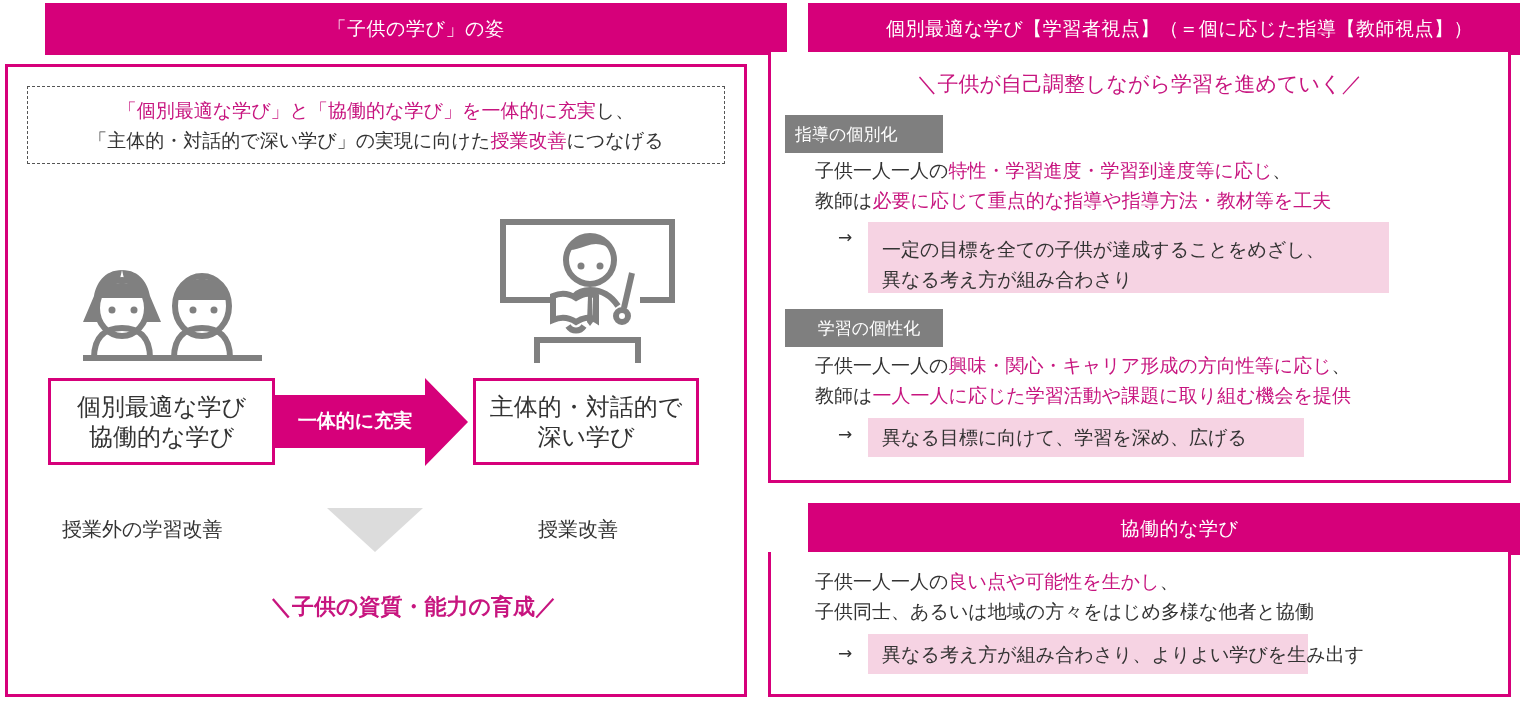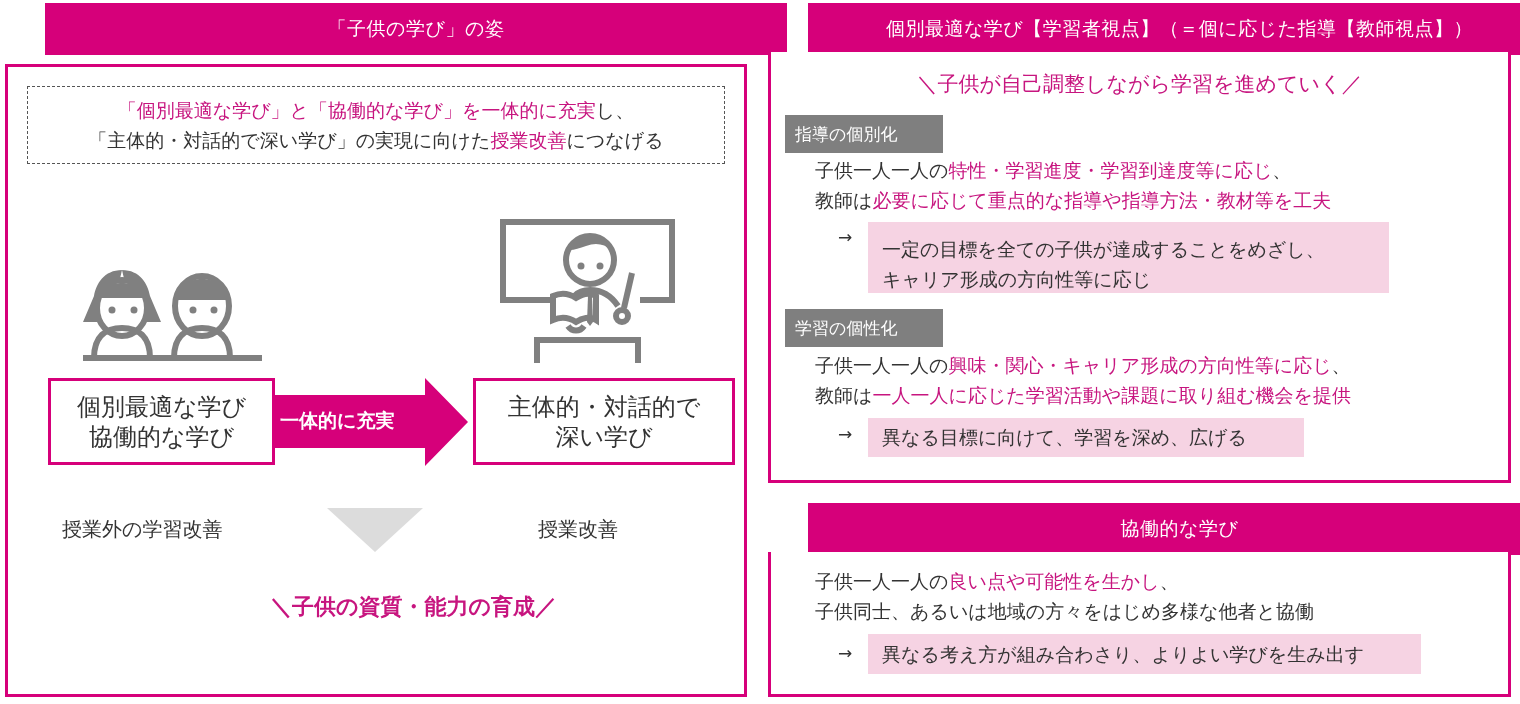--- a/index.html
+++ b/index.html
@@ -85,23 +85,23 @@
 <div class="abs lbox" style="left:48px; top:378px; width:227px; height:87px;">
   <div>
     <div>個別最適な学び</div>
     <div>協働的な学び</div>
   </div>
 </div>
 
 <svg class="abs" style="left:275px; top:378px;" width="195" height="88" viewBox="0 0 195 88">
   <polygon points="0,17 150,17 150,0 193,44 150,88 150,70 0,70" fill="#d6007a"></polygon>
 </svg>
-<div class="abs" style="left:280px; top:408px; width:150px; color:#fff; font-size:19px; font-weight:bold;">一体的に充実</div>
+<div class="abs" style="left:280px; top:408px; width:150px; text-align:center; color:#fff; font-size:19px; font-weight:bold;">一体的に充実</div>
 
-<div class="abs lbox" style="left:473px; top:378px; width:262px; height:87px;">
+<div class="abs lbox" style="left:473px; top:378px; width:226px; height:87px;">
   <div>
     <div>主体的・対話的で</div>
     <div>深い学び</div>
   </div>
 </div>
 
 <div class="abs plain" style="left:62px; top:516px;">授業外の学習改善</div>
 
 <svg class="abs" style="left:327px; top:508px;" width="96" height="44" viewBox="0 0 96 44">
   <polygon points="0,0 96,0 48,44" fill="#dcdcdc"></polygon>
@@ -121,24 +121,24 @@
 <div class="abs badge" style="left:785px; top:115px; width:158px; height:38px;">
   <span>指導の個別化</span>
 </div>
 <div class="abs body-text" style="left:815px; top:155px;">
   <div class="line"><span>子供一人一人の</span><span class="mag">特性・学習進度・学習到達度等に応じ</span><span>、</span></div>
   <div class="line"><span>教師は</span><span class="mag">必要に応じて重点的な指導や指導方法・教材等を工夫</span></div>
 </div>
 <div class="abs arrow-mark" style="left:838px; top:227px;">→</div>
 <div class="abs pink" style="left:868px; top:222px; width:521px; height:71px; padding-top:12px;">
   <div class="line">一定の目標を全ての子供が達成することをめざし、</div>
-  <div class="line">キャリア形成の方向性等に応じ</div>
+  <div class="line">異なる考え方が組み合わさり</div>
 </div>
 
-<div class="abs badge" style="left:785px; top:309px; width:158px; height:38px;">
+<div class="abs badge" style="left:785px; top:309px; width:158px; height:38px;justify-content:center;">
   <span>学習の個性化</span>
 </div>
 <div class="abs body-text" style="left:815px; top:350px;">
   <div class="line"><span>子供一人一人の</span><span class="mag">興味・関心・キャリア形成の方向性等に応じ</span><span>、</span></div>
   <div class="line"><span>教師は</span><span class="mag">一人一人に応じた学習活動や課題に取り組む機会を提供</span></div>
 </div>
 <div class="abs arrow-mark" style="left:838px; top:424px;">→</div>
 <div class="abs pink" style="left:868px; top:418px; width:436px; height:39px; padding-top:4px;">
   <div class="line">異なる目標に向けて、学習を深め、広げる</div>
 </div>
@@ -146,15 +146,15 @@
 <div class="abs hdr" style="left:768px; top:503px; width:743px; height:52px;">
   <span>協働的な学び</span>
 </div>
 <div class="abs frame" style="left:768px; top:552px; width:743px; height:145px; border-top:none;"></div>
 
 <div class="abs body-text" style="left:815px; top:566px;">
   <div class="line"><span>子供一人一人の</span><span class="mag">良い点や可能性を生かし</span><span>、</span></div>
   <div class="line"><span>子供同士、あるいは地域の方々をはじめ多様な他者と協働</span></div>
 </div>
 <div class="abs arrow-mark" style="left:838px; top:643px;">→</div>
-<div class="abs pink" style="left:868px; top:634px; width:553px; height:40px; padding-top:5px;">
+<div class="abs pink" style="left:868px; top:634px; width:440px; height:40px; padding-top:5px;">
   <div class="line">異なる考え方が組み合わさり、よりよい学びを生み出す</div>
 </div>
 
 </body></html>

